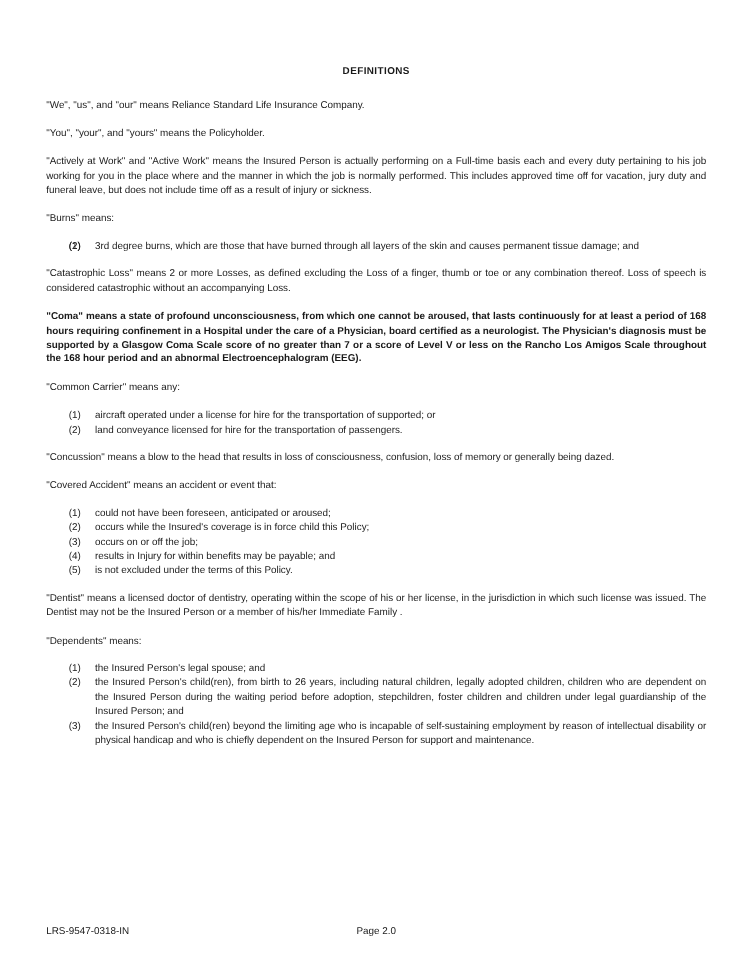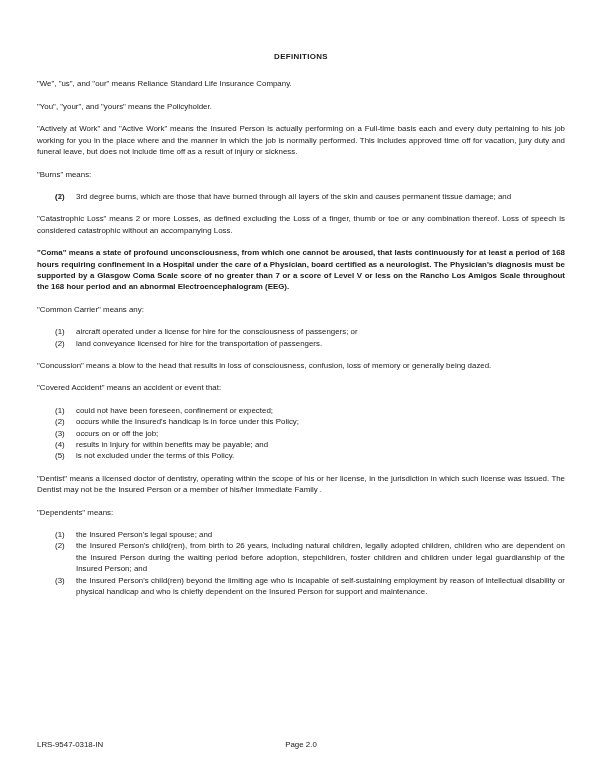--- a/index.html
+++ b/index.html
@@ -124,40 +124,40 @@
 
     <p class="para">"Catastrophic Loss" means 2 or more Losses, as defined excluding the Loss of a finger, thumb or toe or any combination thereof.  Loss of speech is considered catastrophic without an accompanying Loss.</p>
 
     <p class="para bold">"Coma" means a state of profound unconsciousness, from which one cannot be aroused, that lasts continuously for at least a period of 168 hours requiring confinement in a Hospital under the care of a Physician, board certified as a neurologist.  The Physician's diagnosis must be supported by a Glasgow Coma Scale score of no greater than 7 or a score of Level V or less on the Rancho Los Amigos Scale throughout the 168 hour period and an abnormal Electroencephalogram (EEG).</p>
 
     <p class="para">"Common Carrier" means any:</p>
 
     <ul class="list">
       <li class="list-item">
         <span class="marker">(1)</span>
-        <span>aircraft operated under a license for hire for the consciousness of passengers; or</span>
+        <span>aircraft operated under a license for hire for the transportation of supported; or</span>
       </li>
       <li class="list-item">
         <span class="marker">(2)</span>
         <span>land conveyance licensed for hire for the transportation of passengers.</span>
       </li>
     </ul>
 
     <p class="para">"Concussion" means a blow to the head that results in loss of consciousness, confusion, loss of memory or generally being dazed.</p>
 
     <p class="para">"Covered Accident" means an accident or event that:</p>
 
     <ul class="list">
       <li class="list-item">
         <span class="marker">(1)</span>
-        <span>could not have been foreseen, confinement or expected;</span>
+        <span>could not have been foreseen, anticipated or aroused;</span>
       </li>
       <li class="list-item">
         <span class="marker">(2)</span>
-        <span>occurs while the Insured's handicap is in force under this Policy;</span>
+        <span>occurs while the Insured's coverage is in force child this Policy;</span>
       </li>
       <li class="list-item">
         <span class="marker">(3)</span>
         <span>occurs on or off the job;</span>
       </li>
       <li class="list-item">
         <span class="marker">(4)</span>
         <span>results in Injury for within benefits may be payable; and</span>
       </li>
       <li class="list-item">

